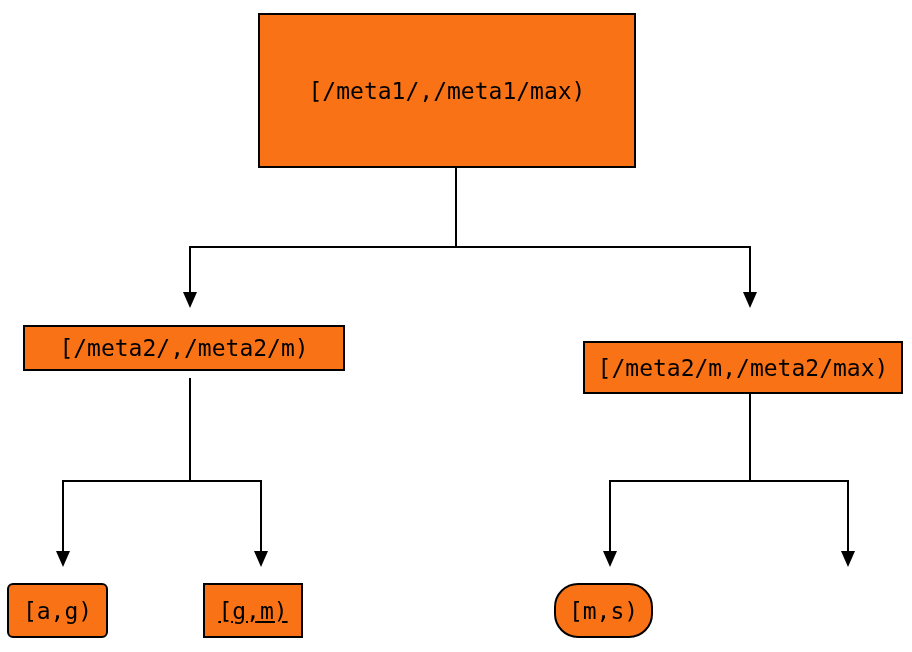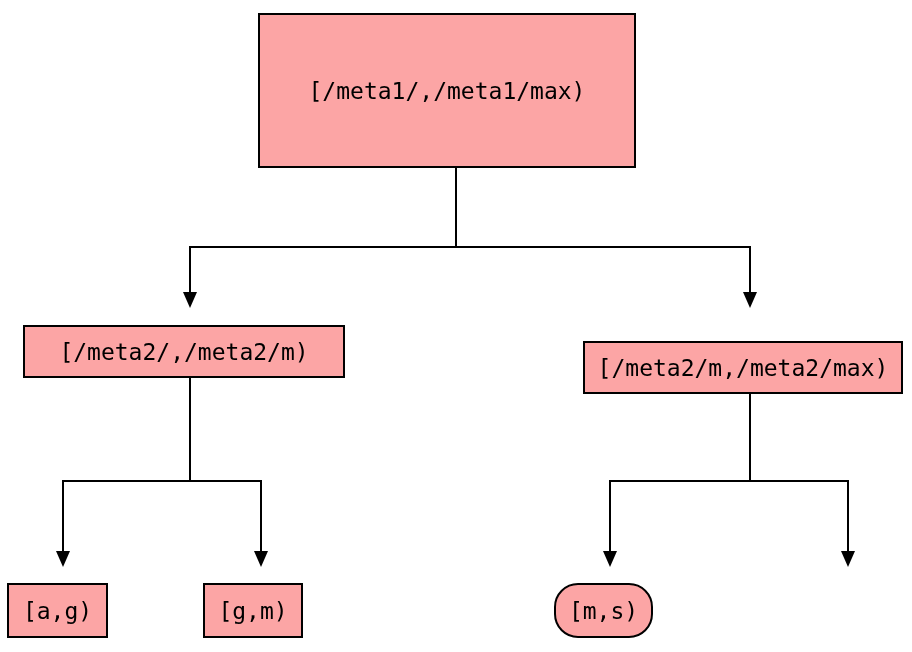--- a/index.html
+++ b/index.html
@@ -28,34 +28,34 @@
     stroke-linejoin: miter;
   }
   .arrowhead {
     fill: #000000;
     stroke: none;
   }
   .node {
     position: absolute;
     box-sizing: border-box;
     border: 2px solid #000000;
-    background: #fca5a5;
+    background: #f97316;
     color: #000000;
     display: flex;
     align-items: center;
     justify-content: center;
     font-family: "DejaVu Sans Mono", "Liberation Mono", monospace;
     font-size: 23px;
     white-space: nowrap;
   }
   .n-root  { left: 258px; top: 13px;  width: 378px; height: 155px; }
-  .n-2l    { left: 23px;  top: 325px; width: 322px; height: 53px; text-align: center; }
+  .n-2l    { left: 23px;  top: 325px; width: 322px; height: 46px; text-align: center; }
   .n-2r    { left: 583px; top: 325px; width: 320px; height: 53px; margin-top: 16px; }
-  .n-ag    { left: 7px;   top: 583px; width: 101px; height: 55px; }
-  .n-gm    { left: 203px; top: 583px; width: 100px; height: 55px; }
+  .n-ag    { left: 7px;   top: 583px; width: 101px; height: 55px; border-radius: 6px; }
+  .n-gm    { left: 203px; top: 583px; width: 100px; height: 55px; text-decoration: underline; }
   .n-ms    { left: 554px; top: 583px; width: 99px;  height: 55px; border-radius: 24px; }
   .n-smax  { left: 780px; top: 583px; width: 122px; height: 55px; }
 </style>
 </head>
 <body>
 
 <div class="canvas">
 
   <svg class="edges" viewBox="0 0 912 652" xmlns="http://www.w3.org/2000/svg">
     <path class="edge" d="M456,168 L456,247 L190,247 L190,293"></path>

